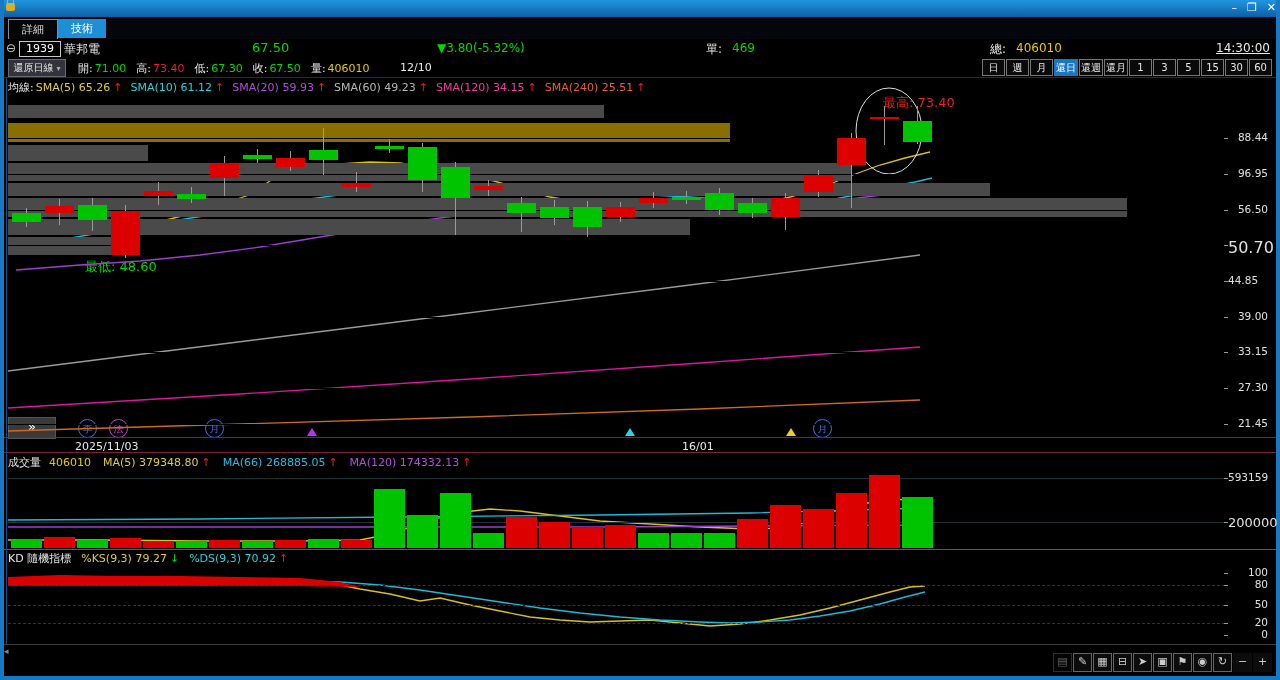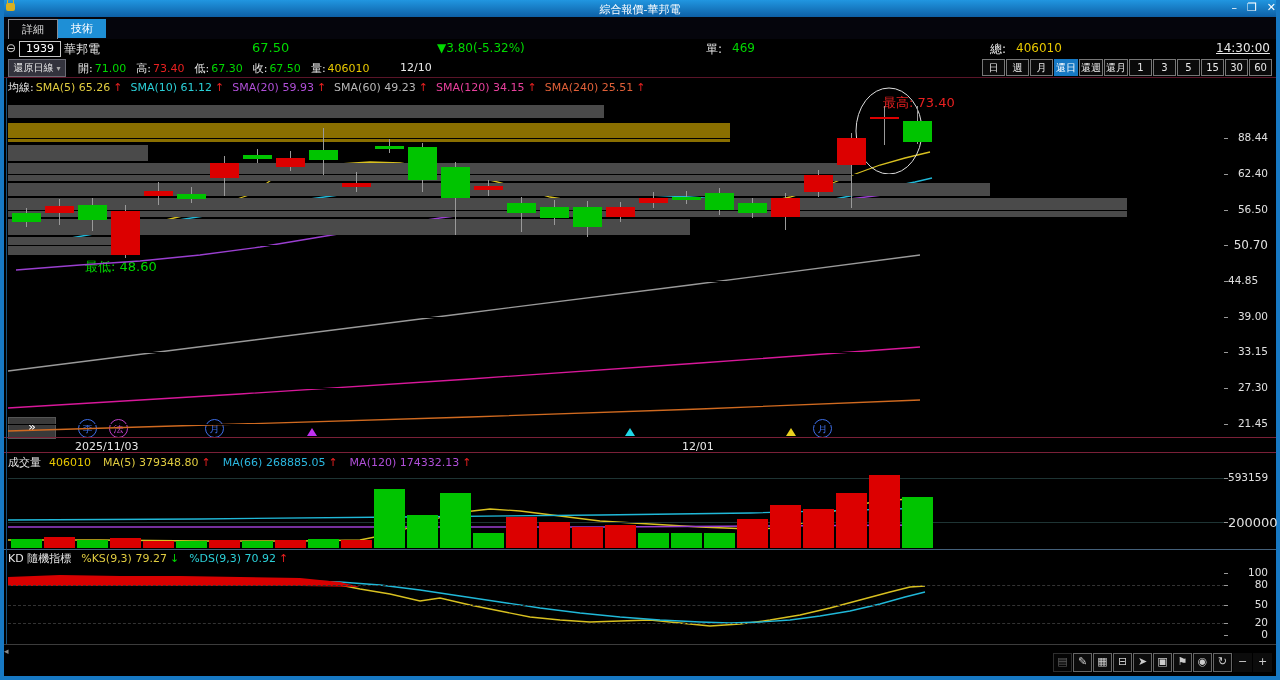--- a/index.html
+++ b/index.html
@@ -47,21 +47,20 @@
   .hline{position:absolute;height:1px;left:0;width:1280px;}
   .scroll-arrow{position:absolute;left:4px;top:646px;font-size:9px;color:#888;}
 </style>
 </head>
 <body>
 
 <div id="stage">
 
   <div class="abs titlebar">
     <span class="lock"></span>
-    <span class="title-text">綜合報價-華邦電</span>
     <span class="win-controls">
       <span>–</span>
       <span>❐</span>
       <span>✕</span>
     </span>
   </div>
 
   <div class="abs tabrow">
     <div class="tab inactive">詳細</div>
     <div class="tab active">技術</div>
@@ -117,21 +116,21 @@
       <div class="mcircle" style="left: 109px; color: rgb(192, 64, 200); border-color: rgb(192, 64, 200);">法</div>
       <div class="mcircle" style="left: 205px; color: rgb(63, 111, 232); border-color: rgb(63, 111, 232);">月</div>
       <div class="mcircle" style="left: 813px; color: rgb(63, 111, 232); border-color: rgb(63, 111, 232);">月</div>
       <div class="mtri" style="left: 307px; border-bottom: 8px solid rgb(192, 48, 240);"></div>
       <div class="mtri" style="left: 625px; border-bottom: 8px solid rgb(32, 216, 232);"></div>
       <div class="mtri" style="left: 786px; border-bottom: 8px solid rgb(232, 208, 32);"></div>
     </div>
 
   <div class="abs hline" style="top:437px;background:#7a2038;"></div>
   <div class="date-label" style="left:75px;top:440px;">2025/11/03</div>
-  <div class="date-label" style="left:682px;top:440px;">12/01</div>
+  <div class="date-label" style="left:682px;top:440px;">16/01</div>
   <div class="abs hline" style="top:452px;background:#7a2038;"></div>
 
   <div class="legend" id="vol-legend" style="left:8px;top:455px;"><span style="color: rgb(232, 232, 232);">成交量</span><span style="margin-left: 8px; color: rgb(232, 200, 0);">406010</span><span style="margin-left: 12px; color: rgb(224, 204, 64);">MA(5) 379348.80</span><span style="margin-left: 3px; color: rgb(232, 32, 32);">↑</span><span style="margin-left: 12px; color: rgb(43, 184, 224);">MA(66) 268885.05</span><span style="margin-left: 3px; color: rgb(232, 32, 32);">↑</span><span style="margin-left: 12px; color: rgb(176, 79, 216);">MA(120) 174332.13</span><span style="margin-left: 3px; color: rgb(232, 32, 32);">↑</span></div>
 
   <div class="abs hline" style="top:549px;background:#44607a;"></div>
 
   <div class="legend" id="kd-legend" style="left:8px;top:551px;"><span style="color: rgb(232, 232, 232);">KD 隨機指標</span><span style="margin-left: 10px; color: rgb(224, 204, 64);">%KS(9,3) 79.27</span><span style="margin-left: 3px; color: rgb(0, 216, 0);">↓</span><span style="margin-left: 10px; color: rgb(43, 208, 216);">%DS(9,3) 70.92</span><span style="margin-left: 3px; color: rgb(232, 32, 32);">↑</span></div>
 
   <div class="abs hline" style="top:644px;background:#3c3c3c;"></div>
   <div class="scroll-arrow">◂</div>
@@ -270,25 +269,25 @@
     <div style="position: absolute; left: 836px; top: 493px; width: 31px; height: 55px; background: rgb(220, 0, 0); z-index: 3;"></div>
     <div style="position: absolute; left: 869px; top: 475px; width: 31px; height: 73px; background: rgb(220, 0, 0); z-index: 3;"></div>
     <div style="position: absolute; left: 902px; top: 497px; width: 31px; height: 51px; background: rgb(0, 196, 0); z-index: 3;"></div>
     <div style="position: absolute; left: 8px; top: 478px; width: 1217px; height: 1px; background: rgb(30, 52, 52); z-index: 1;"></div>
     <div style="position: absolute; left: 8px; top: 522px; width: 1217px; height: 1px; background: rgb(30, 52, 52); z-index: 1;"></div>
     <div style="position: absolute; left: 8px; top: 585px; width: 1217px; height: 0px; border-top: 1px dashed rgb(51, 51, 51); z-index: 1;"></div>
     <div style="position: absolute; left: 8px; top: 605px; width: 1217px; height: 0px; border-top: 1px dashed rgb(51, 51, 51); z-index: 1;"></div>
     <div style="position: absolute; left: 8px; top: 623px; width: 1217px; height: 0px; border-top: 1px dashed rgb(51, 51, 51); z-index: 1;"></div>
     <div style="position: absolute; left: 1228px; top: 131px; width: 40px; text-align: right; font-size: 10.5px; color: rgb(224, 224, 224); z-index: 6;">88.44</div>
     <div style="position: absolute; left: 1224px; top: 138px; width: 4px; height: 1px; background: rgb(153, 153, 153); z-index: 6;"></div>
-    <div style="position: absolute; left: 1228px; top: 167px; width: 40px; text-align: right; font-size: 10.5px; color: rgb(224, 224, 224); z-index: 6;">62.40</div>
+    <div style="position: absolute; left: 1228px; top: 167px; width: 40px; text-align: right; font-size: 10.5px; color: rgb(224, 224, 224); z-index: 6;">96.95</div>
     <div style="position: absolute; left: 1224px; top: 174px; width: 4px; height: 1px; background: rgb(153, 153, 153); z-index: 6;"></div>
     <div style="position: absolute; left: 1228px; top: 203px; width: 40px; text-align: right; font-size: 10.5px; color: rgb(224, 224, 224); z-index: 6;">56.50</div>
     <div style="position: absolute; left: 1224px; top: 210px; width: 4px; height: 1px; background: rgb(153, 153, 153); z-index: 6;"></div>
-    <div style="position: absolute; left: 1228px; top: 238px; width: 40px; text-align: right; font-size: 12px; color: rgb(224, 224, 224); z-index: 6;">50.70</div>
+    <div style="position: absolute; left: 1228px; top: 238px; width: 40px; text-align: center; font-size: 16px; color: rgb(224, 224, 224); z-index: 6;">50.70</div>
     <div style="position: absolute; left: 1224px; top: 245px; width: 4px; height: 1px; background: rgb(153, 153, 153); z-index: 6;"></div>
     <div style="position: absolute; left: 1228px; top: 274px; width: 40px; text-align: left; font-size: 10.5px; color: rgb(224, 224, 224); z-index: 6;">44.85</div>
     <div style="position: absolute; left: 1224px; top: 281px; width: 4px; height: 1px; background: rgb(153, 153, 153); z-index: 6;"></div>
     <div style="position: absolute; left: 1228px; top: 310px; width: 40px; text-align: right; font-size: 10.5px; color: rgb(224, 224, 224); z-index: 6;">39.00</div>
     <div style="position: absolute; left: 1224px; top: 317px; width: 4px; height: 1px; background: rgb(153, 153, 153); z-index: 6;"></div>
     <div style="position: absolute; left: 1228px; top: 345px; width: 40px; text-align: right; font-size: 10.5px; color: rgb(224, 224, 224); z-index: 6;">33.15</div>
     <div style="position: absolute; left: 1224px; top: 352px; width: 4px; height: 1px; background: rgb(153, 153, 153); z-index: 6;"></div>
     <div style="position: absolute; left: 1228px; top: 381px; width: 40px; text-align: right; font-size: 10.5px; color: rgb(224, 224, 224); z-index: 6;">27.30</div>
     <div style="position: absolute; left: 1224px; top: 388px; width: 4px; height: 1px; background: rgb(153, 153, 153); z-index: 6;"></div>
     <div style="position: absolute; left: 1228px; top: 417px; width: 40px; text-align: right; font-size: 10.5px; color: rgb(224, 224, 224); z-index: 6;">21.45</div>

